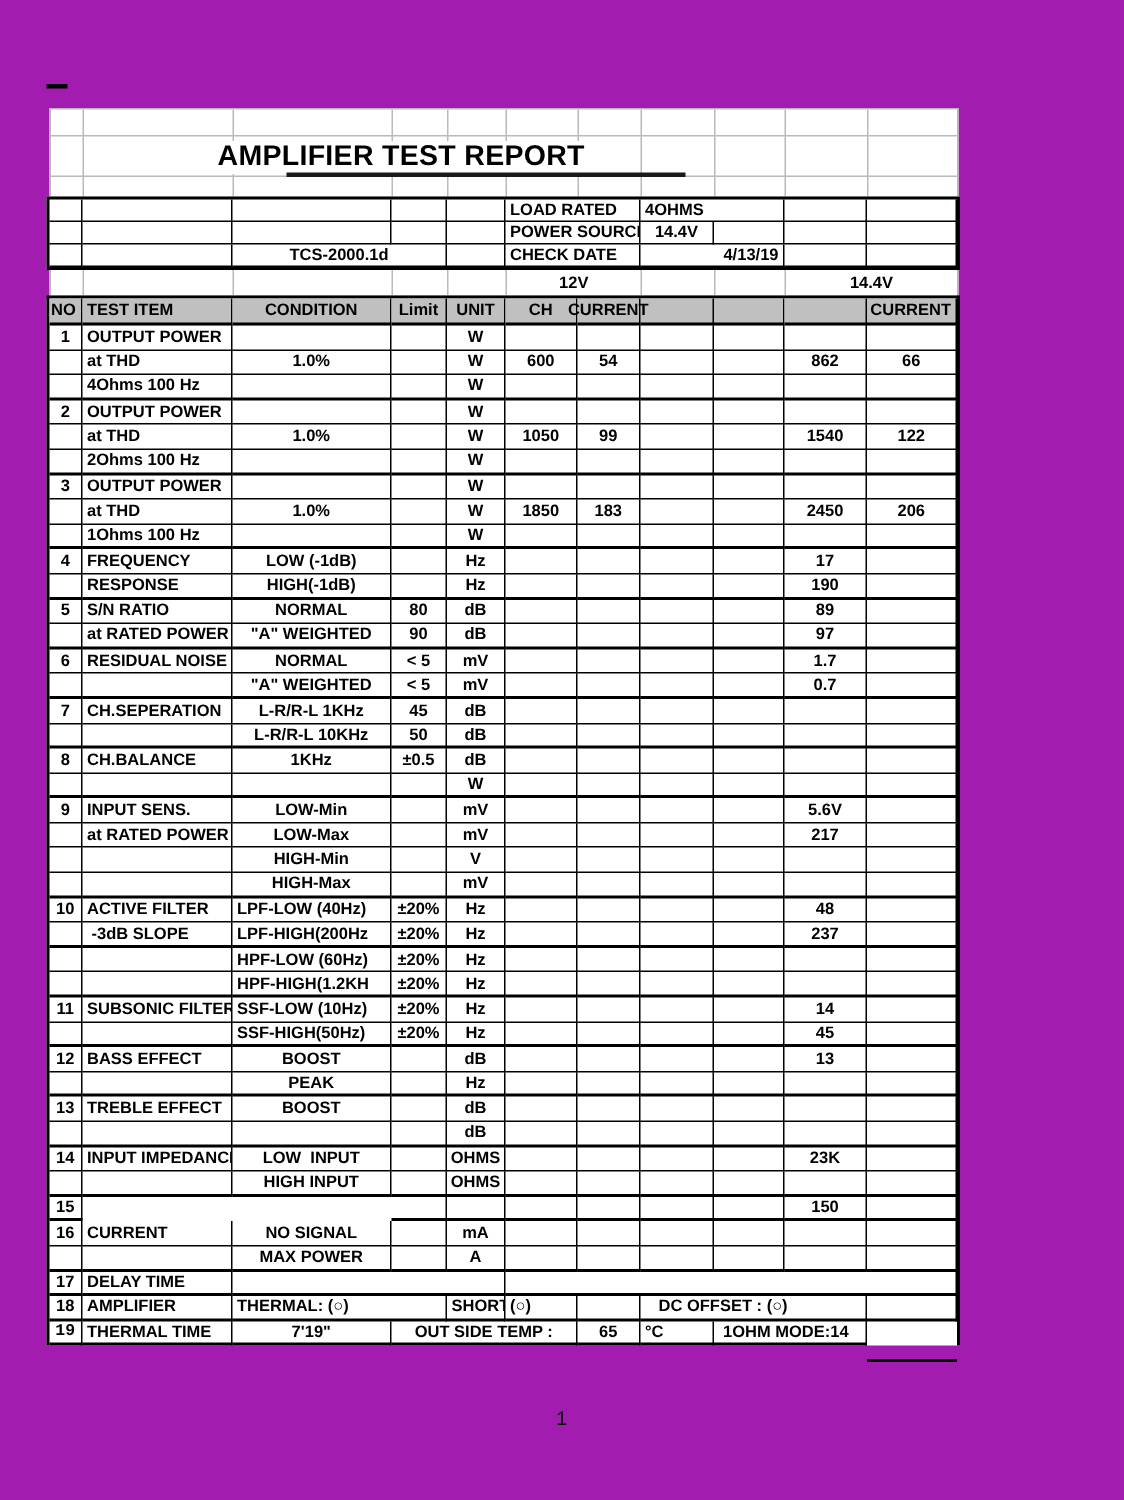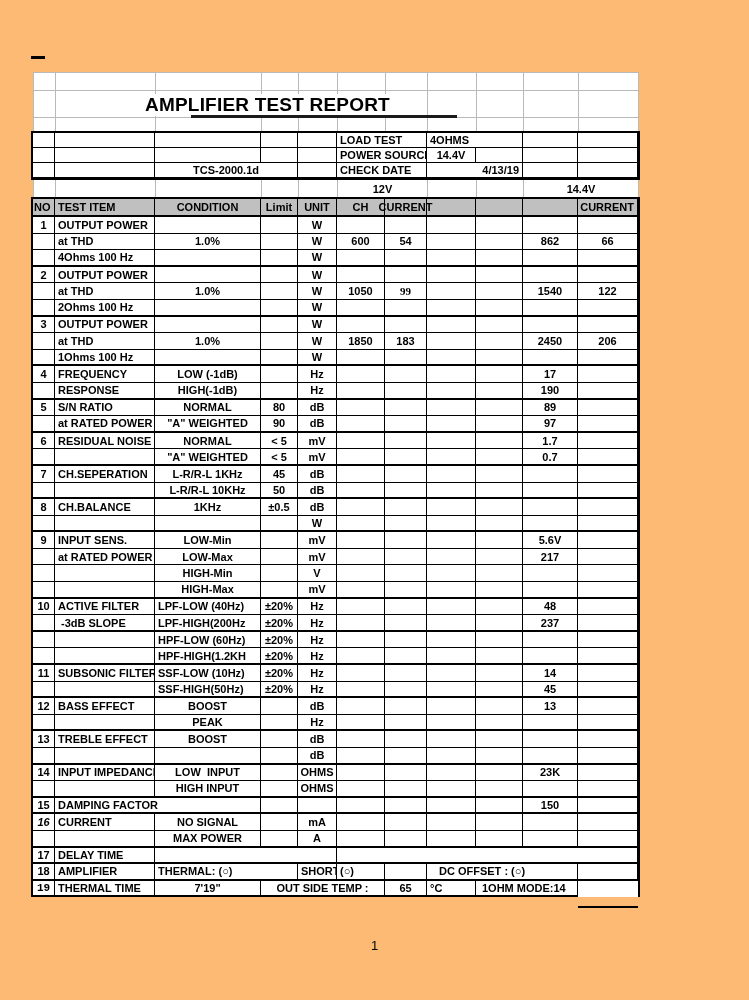--- a/index.html
+++ b/index.html
@@ -1,16 +1,16 @@
 <!DOCTYPE html>
 <html style="--hdr: #c0c0c0; --grid: #b9b9b9; --ink: #1a1a1a;"><head>
 <meta charset="utf-8">
 <style>
   html,body{margin:0;padding:0;background:#ffffff;}
-  #page{position:relative;width:749px;height:1000px;background:#fdba74;overflow:hidden;
+  #page{position:relative;width:749px;height:1000px;background:#a21caf;overflow:hidden;
         font-family:"Liberation Sans", sans-serif;color:#000;}
 
   .grid{position:absolute;display:grid;background:#fff;box-sizing:content-box;}
 
   .cell{display:flex;align-items:center;justify-content:center;
         font-weight:bold;font-size:11px;line-height:12px;white-space:pre;
         overflow:hidden;box-sizing:border-box;color:#000;}
   .al{justify-content:flex-start;padding-left:3px;}
   .ar{justify-content:flex-end;padding-right:3px;}
   .ov{overflow:visible;position:relative;z-index:2;}
@@ -85,21 +85,21 @@
 
   <div id="page-title">AMPLIFIER TEST REPORT</div>
   <div id="title-underline"></div>
 
   <div id="info-block" class="grid dark" style="grid-template-columns: 22px 100px 106px 37px 39px 48px 42px 49px 47px 55px 60px; grid-template-rows: 15px 15px 15px;">
       <div class="cell" style="grid-area: 1 / 1 / auto / span 1;"></div>
       <div class="cell" style="grid-area: 1 / 2 / auto / span 1;"></div>
       <div class="cell" style="grid-area: 1 / 3 / auto / span 1;"></div>
       <div class="cell" style="grid-area: 1 / 4 / auto / span 1;"></div>
       <div class="cell" style="grid-area: 1 / 5 / auto / span 1;"></div>
-      <div class="cell al" style="grid-area: 1 / 6 / auto / span 2;">LOAD TEST</div>
+      <div class="cell al" style="grid-area: 1 / 6 / auto / span 2;">LOAD RATED</div>
       <div class="cell al" style="grid-area: 1 / 8 / auto / span 2;">4OHMS</div>
       <div class="cell" style="grid-area: 1 / 10 / auto / span 1;"></div>
       <div class="cell" style="grid-area: 1 / 11 / auto / span 1;"></div>
       <div class="cell" style="grid-area: 2 / 1 / auto / span 1;"></div>
       <div class="cell" style="grid-area: 2 / 2 / auto / span 1;"></div>
       <div class="cell" style="grid-area: 2 / 3 / auto / span 1;"></div>
       <div class="cell" style="grid-area: 2 / 4 / auto / span 1;"></div>
       <div class="cell" style="grid-area: 2 / 5 / auto / span 1;"></div>
       <div class="cell al" style="grid-area: 2 / 6 / auto / span 2;">POWER SOURCE</div>
       <div class="cell" style="grid-area: 2 / 8 / auto / span 1;">14.4V</div>
@@ -183,21 +183,21 @@
       <div class="cell" style="grid-area: 5 / 8 / auto / span 1;"></div>
       <div class="cell" style="grid-area: 5 / 9 / auto / span 1;"></div>
       <div class="cell" style="grid-area: 5 / 10 / auto / span 1;"></div>
       <div class="cell" style="grid-area: 5 / 11 / auto / span 1;"></div>
       <div class="cell" style="grid-area: 6 / 1 / auto / span 1;"></div>
       <div class="cell al" style="grid-area: 6 / 2 / auto / span 1;">at THD</div>
       <div class="cell" style="grid-area: 6 / 3 / auto / span 1;">1.0%</div>
       <div class="cell" style="grid-area: 6 / 4 / auto / span 1;"></div>
       <div class="cell" style="grid-area: 6 / 5 / auto / span 1;">W</div>
       <div class="cell" style="grid-area: 6 / 6 / auto / span 1;">1050</div>
-      <div class="cell" style="grid-area: 6 / 7 / auto / span 1; font-family: Liberation Serif, serif;">99</div>
+      <div class="cell" style="grid-area: 6 / 7 / auto / span 1;">99</div>
       <div class="cell" style="grid-area: 6 / 8 / auto / span 1;"></div>
       <div class="cell" style="grid-area: 6 / 9 / auto / span 1;"></div>
       <div class="cell" style="grid-area: 6 / 10 / auto / span 1;">1540</div>
       <div class="cell" style="grid-area: 6 / 11 / auto / span 1;">122</div>
       <div class="cell rend" style="grid-area: 7 / 1 / auto / span 1;"></div>
       <div class="cell al rend" style="grid-area: 7 / 2 / auto / span 1;">2Ohms 100 Hz</div>
       <div class="cell rend" style="grid-area: 7 / 3 / auto / span 1;"></div>
       <div class="cell rend" style="grid-area: 7 / 4 / auto / span 1;"></div>
       <div class="cell rend" style="grid-area: 7 / 5 / auto / span 1;">W</div>
       <div class="cell rend" style="grid-area: 7 / 6 / auto / span 1;"></div>
@@ -519,30 +519,29 @@
       <div class="cell rend" style="grid-area: 36 / 3 / auto / span 1;">HIGH INPUT</div>
       <div class="cell rend" style="grid-area: 36 / 4 / auto / span 1;"></div>
       <div class="cell ov rend" style="grid-area: 36 / 5 / auto / span 1;">OHMS</div>
       <div class="cell rend" style="grid-area: 36 / 6 / auto / span 1;"></div>
       <div class="cell rend" style="grid-area: 36 / 7 / auto / span 1;"></div>
       <div class="cell rend" style="grid-area: 36 / 8 / auto / span 1;"></div>
       <div class="cell rend" style="grid-area: 36 / 9 / auto / span 1;"></div>
       <div class="cell rend" style="grid-area: 36 / 10 / auto / span 1;"></div>
       <div class="cell rend" style="grid-area: 36 / 11 / auto / span 1;"></div>
       <div class="cell rend" style="grid-area: 37 / 1 / auto / span 1;">15</div>
-      <div class="cell al rend" style="grid-area: 37 / 2 / auto / span 2;">DAMPING FACTOR</div>
       <div class="cell rend" style="grid-area: 37 / 4 / auto / span 1;"></div>
       <div class="cell rend" style="grid-area: 37 / 5 / auto / span 1;"></div>
       <div class="cell rend" style="grid-area: 37 / 6 / auto / span 1;"></div>
       <div class="cell rend" style="grid-area: 37 / 7 / auto / span 1;"></div>
       <div class="cell rend" style="grid-area: 37 / 8 / auto / span 1;"></div>
       <div class="cell rend" style="grid-area: 37 / 9 / auto / span 1;"></div>
       <div class="cell rend" style="grid-area: 37 / 10 / auto / span 1;">150</div>
       <div class="cell rend" style="grid-area: 37 / 11 / auto / span 1;"></div>
-      <div class="cell" style="grid-area: 38 / 1 / auto / span 1; font-style: italic;">16</div>
+      <div class="cell" style="grid-area: 38 / 1 / auto / span 1;">16</div>
       <div class="cell al" style="grid-area: 38 / 2 / auto / span 1;">CURRENT</div>
       <div class="cell" style="grid-area: 38 / 3 / auto / span 1;">NO SIGNAL</div>
       <div class="cell" style="grid-area: 38 / 4 / auto / span 1;"></div>
       <div class="cell" style="grid-area: 38 / 5 / auto / span 1;">mA</div>
       <div class="cell" style="grid-area: 38 / 6 / auto / span 1;"></div>
       <div class="cell" style="grid-area: 38 / 7 / auto / span 1;"></div>
       <div class="cell" style="grid-area: 38 / 8 / auto / span 1;"></div>
       <div class="cell" style="grid-area: 38 / 9 / auto / span 1;"></div>
       <div class="cell" style="grid-area: 38 / 10 / auto / span 1;"></div>
       <div class="cell" style="grid-area: 38 / 11 / auto / span 1;"></div>

